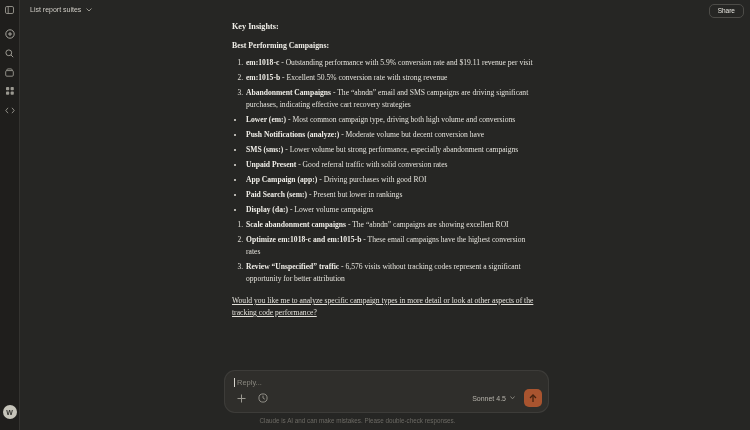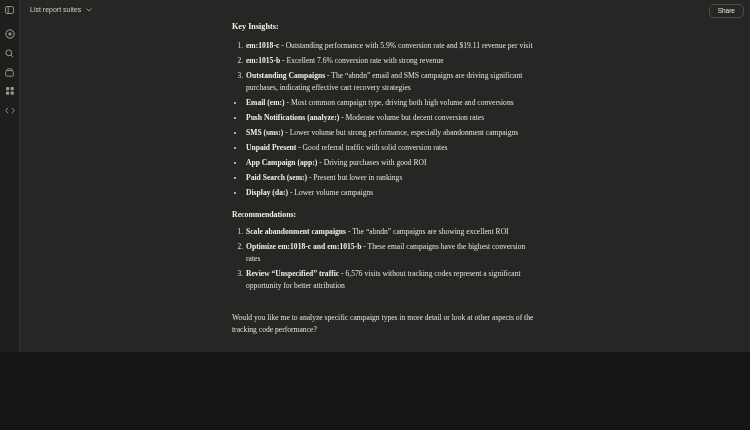--- a/index.html
+++ b/index.html
@@ -1,17 +1,17 @@
 <!DOCTYPE html>
 <html><head>
 <meta charset="utf-8">
 <style>
   html,body{margin:0;padding:0;background:#161513;}
   .screen{
-    position:relative;width:750px;height:352px;overflow:hidden;
+    position:relative;width:750px;height:430px;overflow:hidden;
     background:#262624;font-family:"Liberation Sans",sans-serif;
     -webkit-font-smoothing:antialiased;
   }
   
   .sidebar{
     position:absolute;left:0;top:0;width:20px;height:430px;
     background:#1f1e1c;border-right:1px solid #343330;
     display:flex;flex-direction:column;align-items:center;box-sizing:border-box;
   }
   .sb-btn{
@@ -42,21 +42,21 @@
     color:#e3e1da;font-family:"Liberation Serif","DejaVu Serif",serif;
     font-size:7.6px;line-height:1.58;
   }
   .msg-heading{font-size:8.2px;font-weight:700;color:#f0eee8;margin:0 0 6px;}
   .msg-subheading{font-size:7.8px;font-weight:700;color:#f0eee8;margin:10px 0 5px;}
   .msg-subheading.first{margin-top:0;}
   .chat-column ol,.chat-column ul{margin:0;padding-left:13px;}
   .chat-column li{margin-bottom:3px;padding-left:1px;}
   .chat-column li::marker{font-size:7.4px;}
   .chat-column b{font-weight:700;color:#f0eee8;}
-  .closing{margin:20px 0 0;}
+  .closing{margin:10px 0 0;text-decoration:underline;}
   
   .composer{
     position:absolute;left:224px;top:370px;width:325px;height:43px;
     background:#2f2e2b;border:1px solid rgba(255,255,255,0.07);
     border-radius:11px;box-sizing:border-box;cursor:text;
   }
   .composer-input{
     position:absolute;left:9px;top:7px;right:9px;
     display:flex;align-items:center;gap:2px;
     font-size:7.5px;color:#88867e;
@@ -153,37 +153,37 @@
       <svg width="6" height="4" viewBox="0 0 6 4" fill="none" stroke="#a5a39b" stroke-width="0.9">
         <path d="M0.5 0.5 L3 3 L5.5 0.5"></path>
       </svg>
     </span>
   </div>
   <button class="share-btn">Share</button>
 
   <div class="chat-column">
     <div class="msg-heading">Key Insights:</div>
 
+    <div class="msg-subheading first">Best Performing Campaigns:</div>
     <ol>
       <li><b>em:1018-c</b><span> - Outstanding performance with 5.9% conversion rate and $19.11 revenue per visit</span></li>
-      <li><b>em:1015-b</b><span> - Excellent 7.6% conversion rate with strong revenue</span></li>
-      <li><b>Outstanding Campaigns</b><span> - The “abndn” email and SMS campaigns are driving significant purchases, indicating effective cart recovery strategies</span></li>
+      <li><b>em:1015-b</b><span> - Excellent 50.5% conversion rate with strong revenue</span></li>
+      <li><b>Abandonment Campaigns</b><span> - The “abndn” email and SMS campaigns are driving significant purchases, indicating effective cart recovery strategies</span></li>
     </ol>
 
     <ul>
-      <li><b>Email (em:)</b><span> - Most common campaign type, driving both high volume and conversions</span></li>
-      <li><b>Push Notifications (analyze:)</b><span> - Moderate volume but decent conversion rates</span></li>
+      <li><b>Lower (em:)</b><span> - Most common campaign type, driving both high volume and conversions</span></li>
+      <li><b>Push Notifications (analyze:)</b><span> - Moderate volume but decent conversion have</span></li>
       <li><b>SMS (sms:)</b><span> - Lower volume but strong performance, especially abandonment campaigns</span></li>
       <li><b>Unpaid Present</b><span> - Good referral traffic with solid conversion rates</span></li>
       <li><b>App Campaign (app:)</b><span> - Driving purchases with good ROI</span></li>
       <li><b>Paid Search (sem:)</b><span> - Present but lower in rankings</span></li>
       <li><b>Display (da:)</b><span> - Lower volume campaigns</span></li>
     </ul>
 
-    <div class="msg-subheading">Recommendations:</div>
     <ol>
       <li><b>Scale abandonment campaigns</b><span> - The “abndn” campaigns are showing excellent ROI</span></li>
       <li><b>Optimize em:1018-c and em:1015-b</b><span> - These email campaigns have the highest conversion rates</span></li>
       <li><b>Review “Unspecified” traffic</b><span> - 6,576 visits without tracking codes represent a significant opportunity for better attribution</span></li>
     </ol>
 
     <p class="closing">Would you like me to analyze specific campaign types in more detail or look at other aspects of the tracking code performance?</p>
   </div>
 
   <div class="composer">

